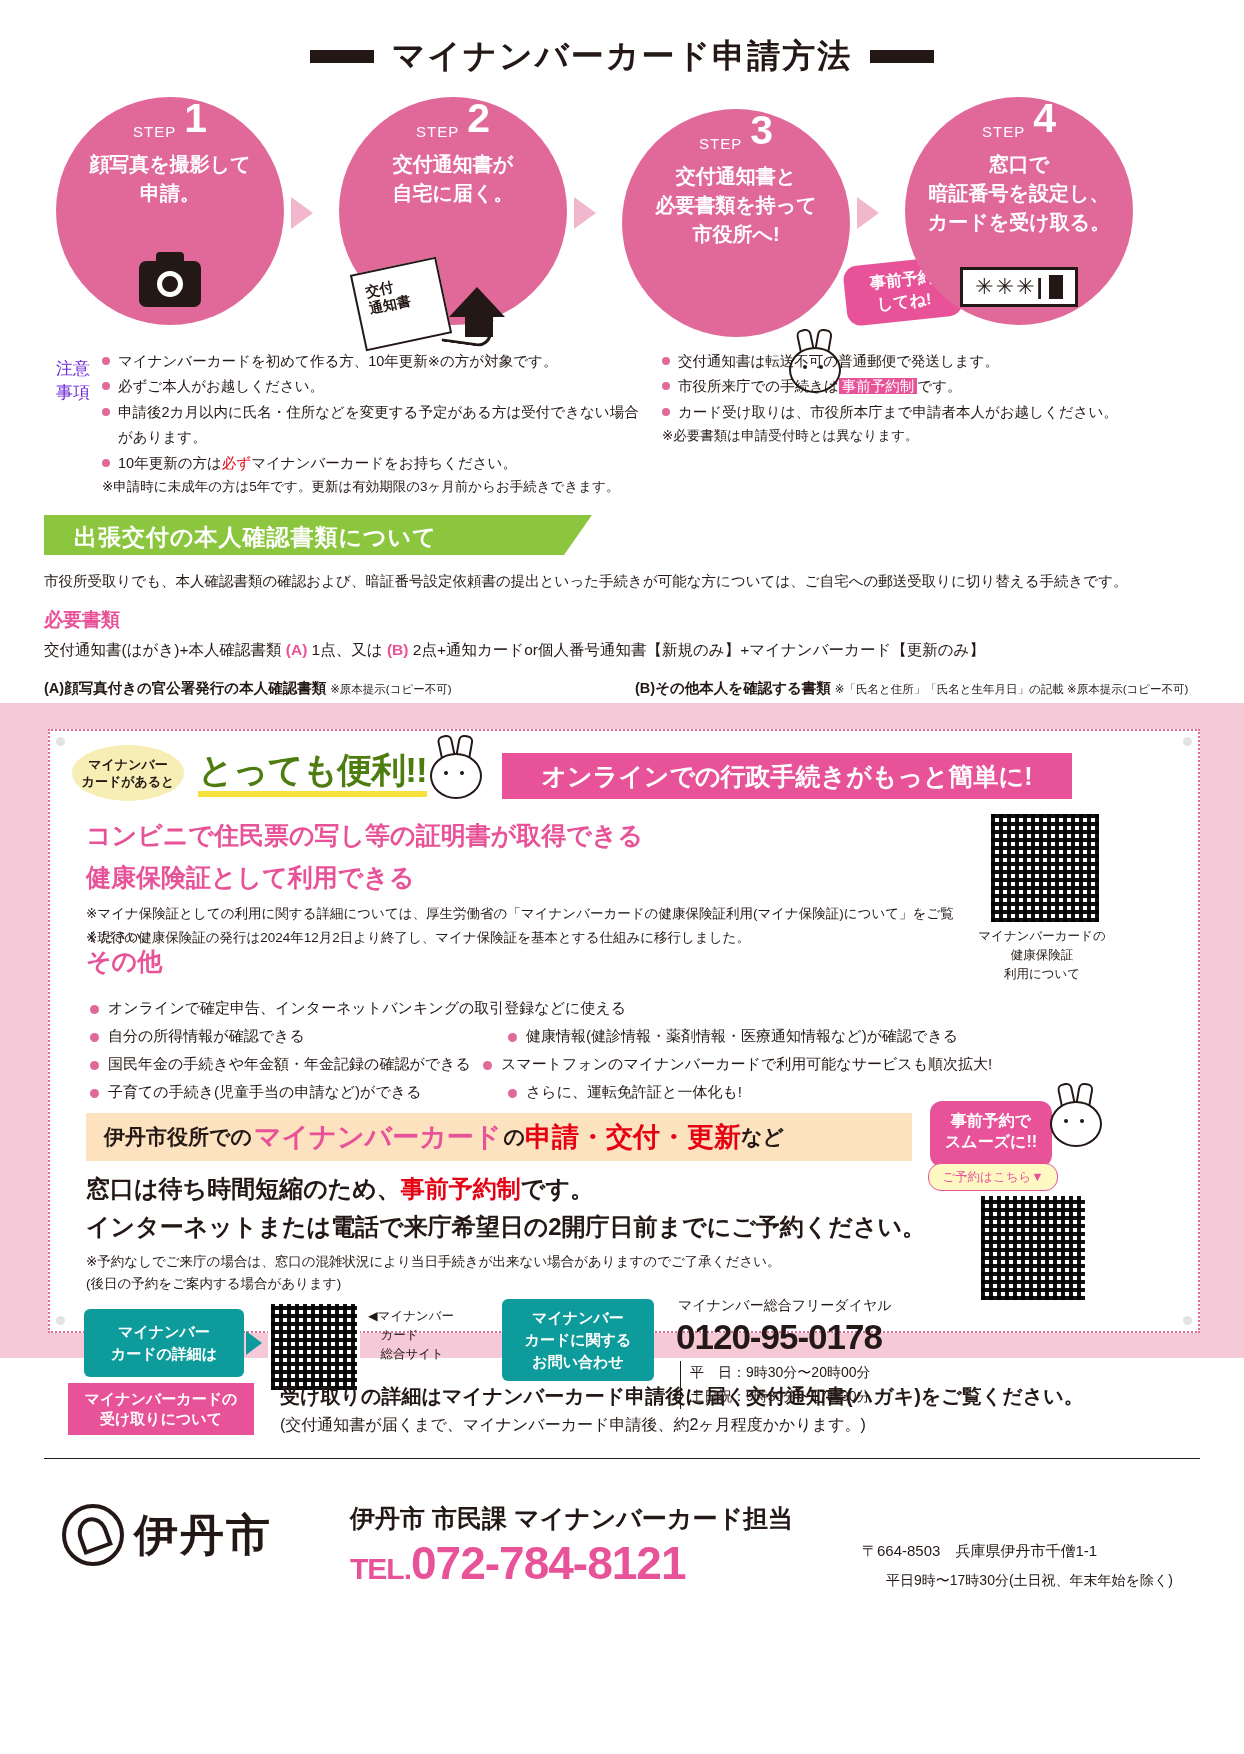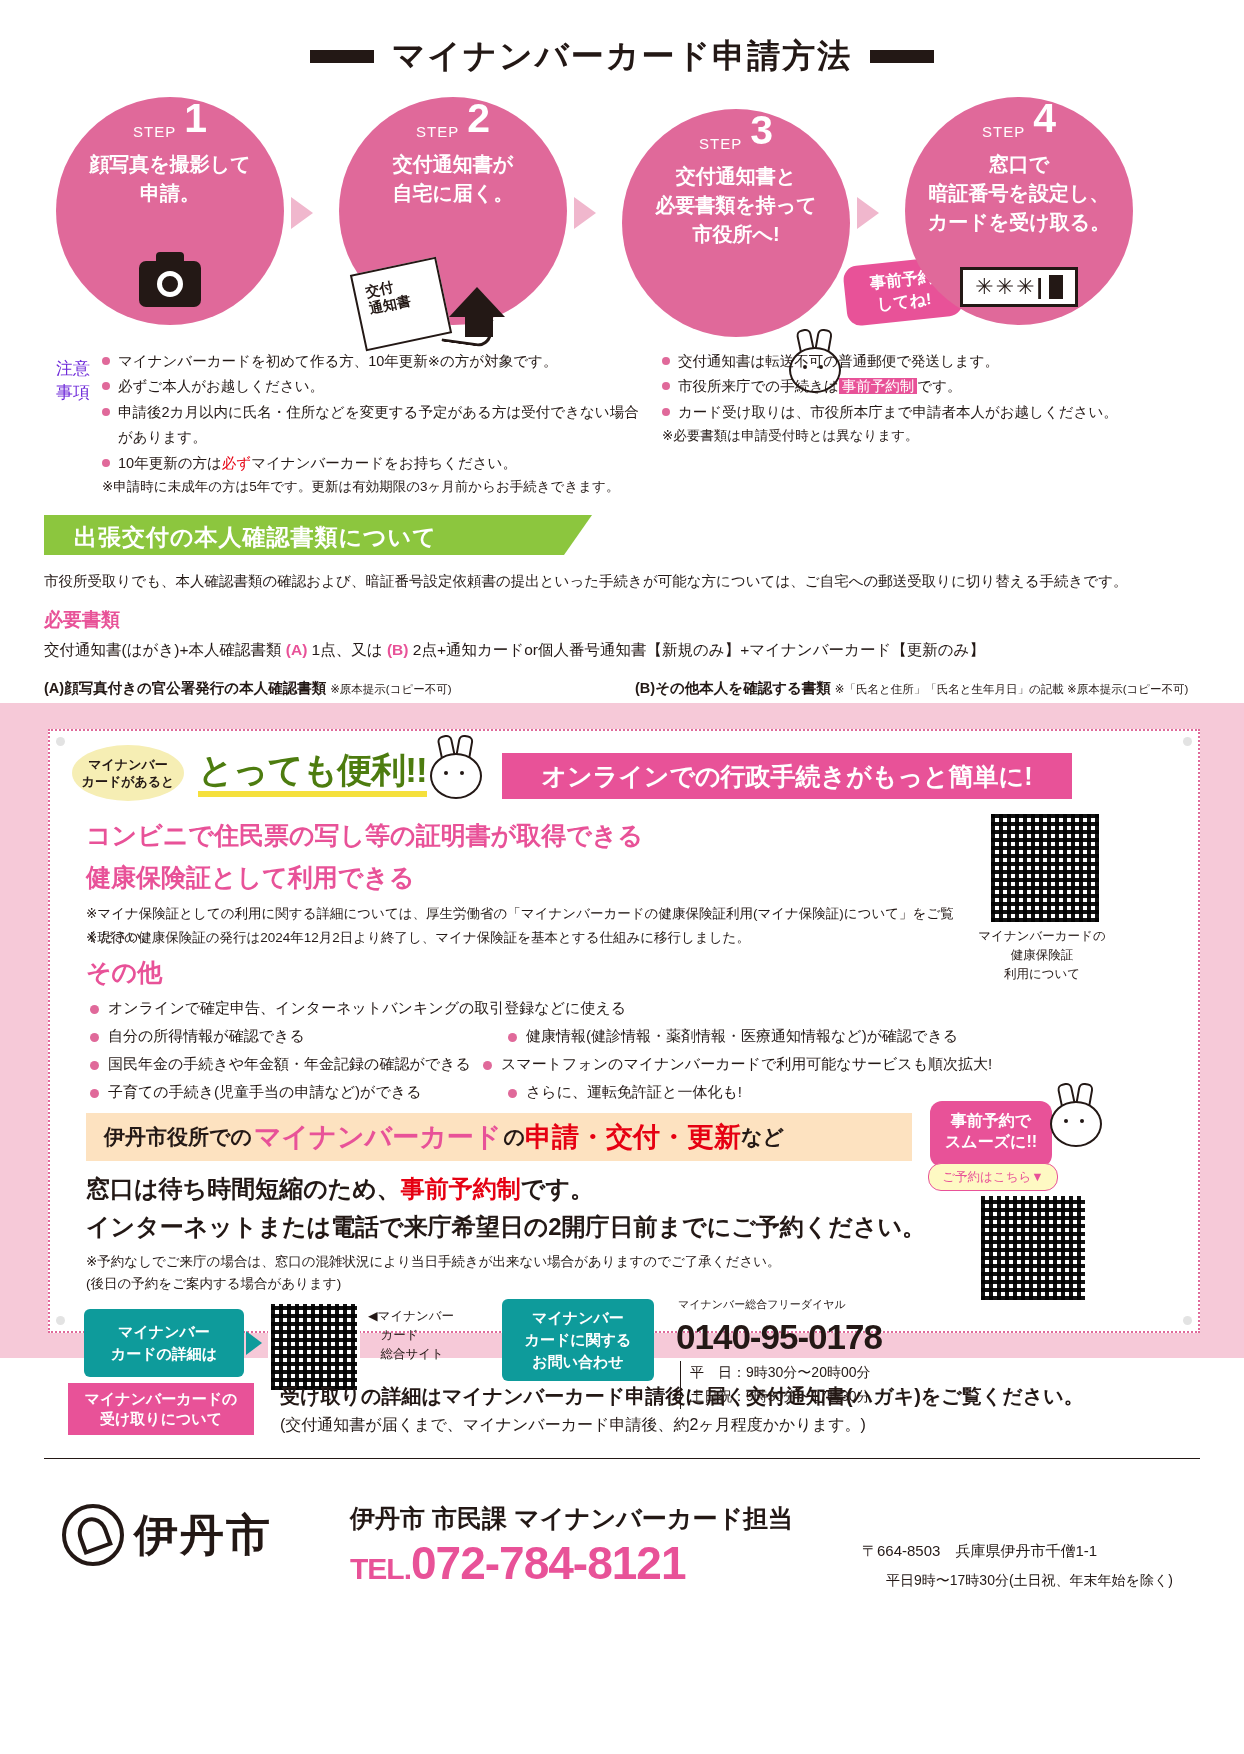--- a/index.html
+++ b/index.html
@@ -128,21 +128,21 @@
   .orange-band .t2{font-size:27px;font-weight:bold;color:#e85298;margin:0 2px;}
   .orange-band .t4{font-size:27px;font-weight:bold;color:#e60012;}
 
   .bigline{position:absolute;font-size:24px;font-weight:bold;}
   .yoyaku-bubble{position:absolute;left:880px;top:338px;width:122px;height:66px;background:#e85298;color:#fff;border-radius:12px;font-size:16px;font-weight:bold;line-height:1.3;text-align:center;padding-top:10px;box-sizing:border-box;}
   .resv-btn{position:absolute;left:878px;top:430px;width:128px;height:26px;border:1px solid #e85298;border-radius:13px;color:#e85298;font-size:12.5px;display:flex;align-items:center;justify-content:center;background:#fef9c3;}
 
   .teal-box{position:absolute;background:#0e9b9b;color:#fff;border-radius:6px;display:flex;align-items:center;justify-content:center;text-align:center;font-size:15px;line-height:1.45;font-weight:bold;}
   .tri{position:absolute;width:0;height:0;border-top:12px solid transparent;border-bottom:12px solid transparent;border-left:16px solid #0e9b9b;}
 
-  .freedial-t{position:absolute;font-size:11px;}
+  .freedial-t{position:absolute;font-size:14px;}
   .freedial-n{position:absolute;font-size:35px;font-weight:bold;letter-spacing:-1px;}
   .hours{position:absolute;font-size:14px;line-height:1.7;border-left:1px solid #231815;padding-left:9px;}
 
   
   .recv{position:absolute;left:0;top:1375px;width:1244px;}
   .recv-tag{position:absolute;left:68px;top:8px;width:186px;height:52px;background:#e85298;color:#fff;font-size:15px;font-weight:bold;display:flex;align-items:center;justify-content:center;text-align:center;line-height:1.35;}
   .recv-t1{position:absolute;left:280px;top:8px;font-size:20px;font-weight:bold;}
   .recv-t2{position:absolute;left:280px;top:40px;font-size:16px;}
 
   .hr{position:absolute;left:44px;top:1458px;width:1156px;height:1px;background:#231815;}
@@ -280,21 +280,21 @@
       <div class="online-band">オンラインでの行政手続きがもっと簡単に!</div>
 
       <div class="pk-h" style="left:36px;top:88px;">コンビニで住民票の写し等の証明書が取得できる</div>
       <div class="pk-h" style="left:36px;top:130px;">健康保険証として利用できる</div>
       <div class="pk-note" style="left:36px;top:172px;width:880px;">※マイナ保険証としての利用に関する詳細については、厚生労働省の「マイナンバーカードの健康保険証利用(マイナ保険証)について」をご覧ください。</div>
       <div class="pk-note" style="left:36px;top:196px;width:880px;">※現行の健康保険証の発行は2024年12月2日より終了し、マイナ保険証を基本とする仕組みに移行しました。</div>
 
       <div class="qr" style="left:938px;top:80px;width:108px;height:108px;"></div>
       <div class="qr-cap" style="left:916px;top:196px;width:152px;">マイナンバーカードの<br>健康保険証<br>利用について</div>
 
-      <div class="pk-h" style="left:36px;top:225px;">その他</div>
+      <div class="pk-h" style="left:36px;top:214px;">その他</div>
 
       <div class="bullet-li" style="left:40px;top:268px;">オンラインで確定申告、インターネットバンキングの取引登録などに使える</div>
       <div class="bullet-li" style="left:40px;top:296px;">自分の所得情報が確認できる</div>
       <div class="bullet-li" style="left:40px;top:324px;">国民年金の手続きや年金額・年金記録の確認ができる</div>
       <div class="bullet-li" style="left:40px;top:352px;">子育ての手続き(児童手当の申請など)ができる</div>
 
       <div class="bullet-li" style="left:458px;top:296px;">健康情報(健診情報・薬剤情報・医療通知情報など)が確認できる</div>
       <div class="bullet-li" style="left:433px;top:324px;">スマートフォンのマイナンバーカードで利用可能なサービスも順次拡大!</div>
       <div class="bullet-li" style="left:458px;top:352px;">さらに、運転免許証と一体化も!</div>
 
@@ -324,21 +324,21 @@
       <div class="qr" style="left:928px;top:462px;width:104px;height:104px;"></div>
 
       <div class="teal-box" style="left:34px;top:578px;width:160px;height:68px;">マイナンバー<br>カードの詳細は</div>
       <div class="tri" style="left:196px;top:600px;"></div>
       <div class="qr" style="left:218px;top:570px;width:86px;height:86px;"></div>
       <div class="qr-cap" style="left:318px;top:576px;width:108px;text-align:left;">◀マイナンバー<br>　カード<br>　総合サイト</div>
 
       <div class="teal-box" style="left:452px;top:568px;width:152px;height:82px;">マイナンバー<br>カードに関する<br>お問い合わせ</div>
 
       <div class="freedial-t" style="left:628px;top:566px;">マイナンバー総合フリーダイヤル</div>
-      <div class="freedial-n" style="left:626px;top:586px;">0140-95-0178</div>
+      <div class="freedial-n" style="left:626px;top:586px;">0120-95-0178</div>
       <div class="hours" style="left:630px;top:630px;">
         <div>平　日：9時30分〜20時00分</div>
         <div>土日祝：9時30分〜17時30分</div>
       </div>
     </div>
   </div>
 
   <div class="recv">
     <div class="recv-tag">マイナンバーカードの<br>受け取りについて</div>
     <div class="recv-t1">受け取りの詳細はマイナンバーカード申請後に届く交付通知書(ハガキ)をご覧ください。</div>

